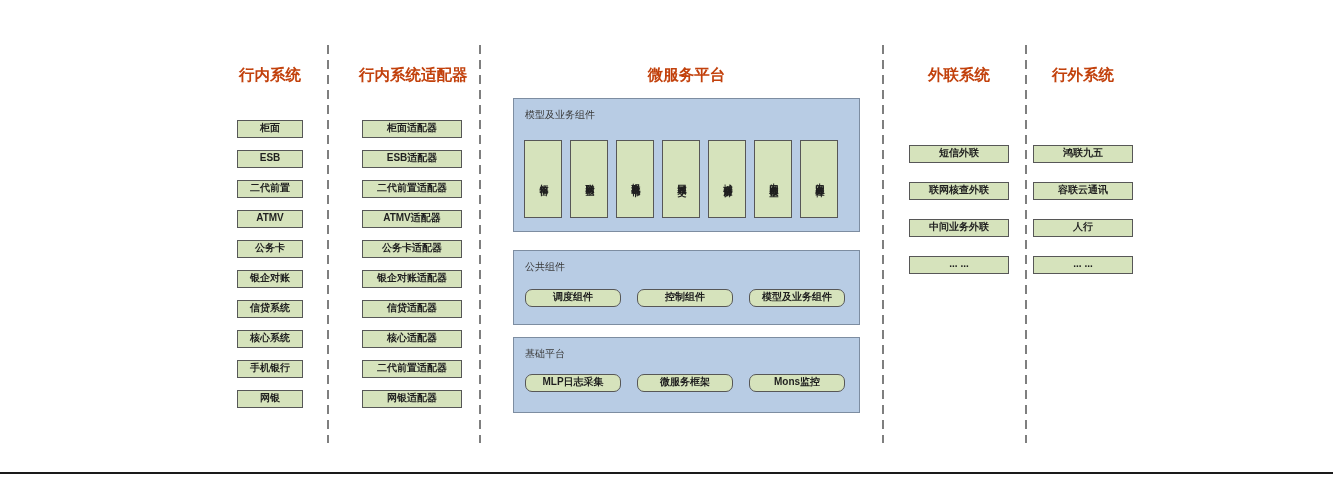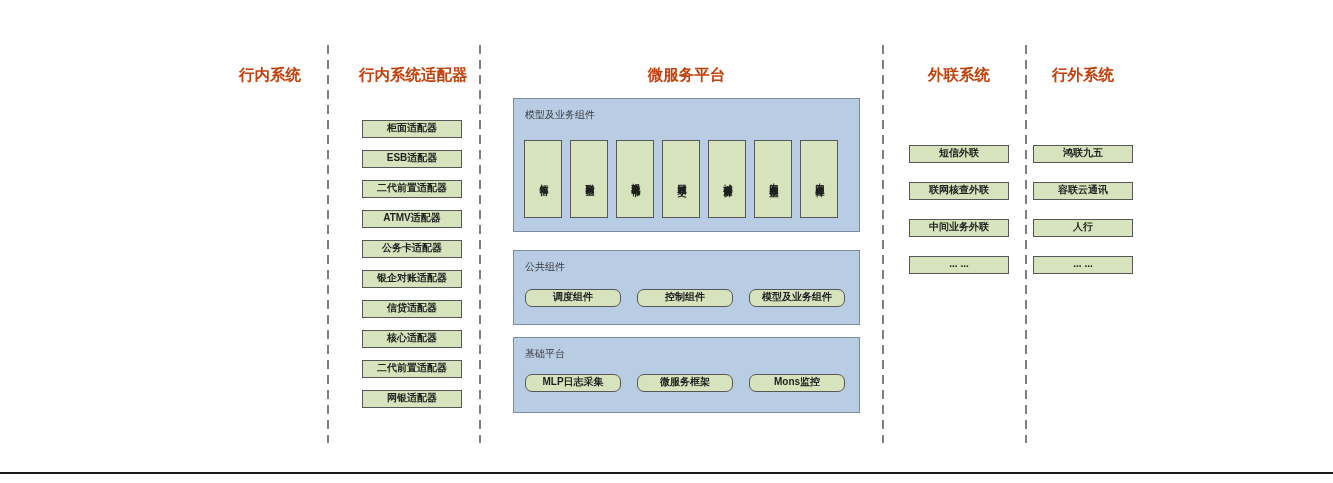--- a/index.html
+++ b/index.html
@@ -44,20 +44,32 @@
 
 <div class="canvas">
 
   <div class="sep sep1"></div>
   <div class="sep sep2"></div>
   <div class="sep sep3"></div>
   <div class="sep sep4"></div>
 
   <section class="column col1">
     <h2 class="col-title">行内系统</h2>
+    <div class="boxes">
+        <div class="box">柜面</div>
+        <div class="box">ESB</div>
+        <div class="box">二代前置</div>
+        <div class="box">ATMV</div>
+        <div class="box">公务卡</div>
+        <div class="box">银企对账</div>
+        <div class="box">信贷系统</div>
+        <div class="box">核心系统</div>
+        <div class="box">手机银行</div>
+        <div class="box">网银</div>
+      </div>
   </section>
 
   <section class="column col2">
     <h2 class="col-title">行内系统适配器</h2>
     <div class="boxes">
         <div class="box">柜面适配器</div>
         <div class="box">ESB适配器</div>
         <div class="box">二代前置适配器</div>
         <div class="box">ATMV适配器</div>
         <div class="box">公务卡适配器</div>

